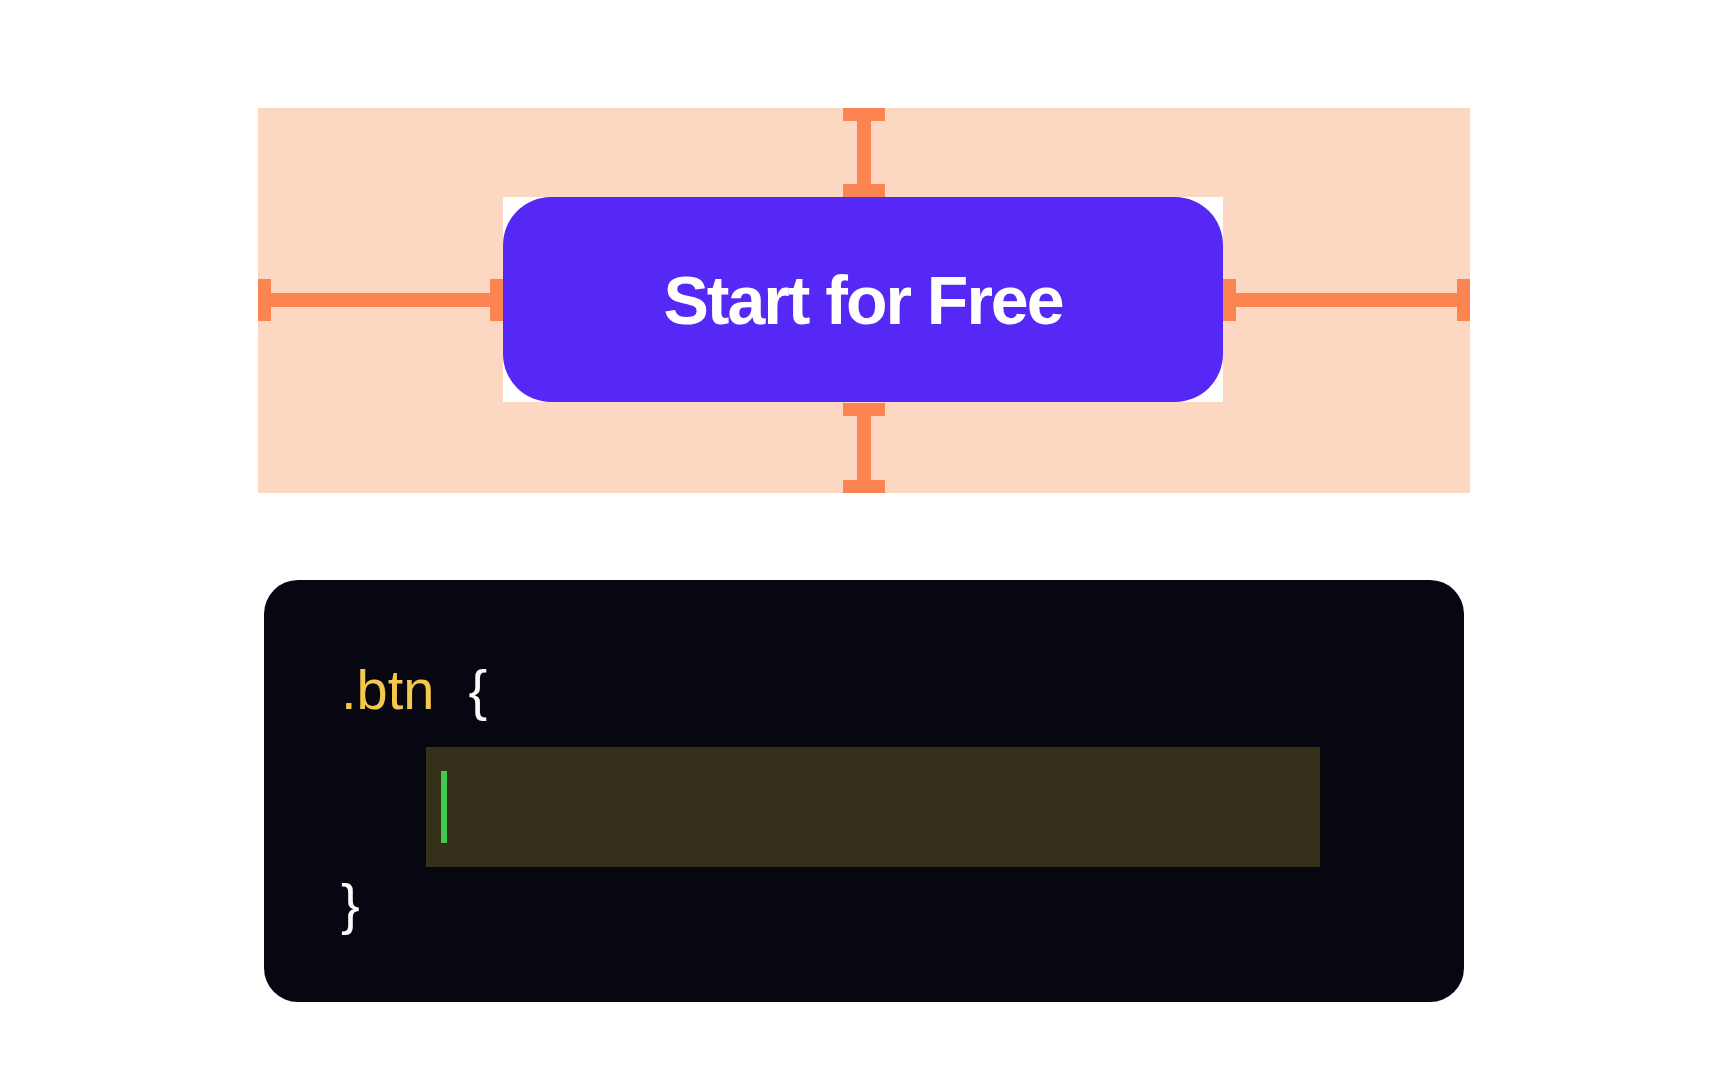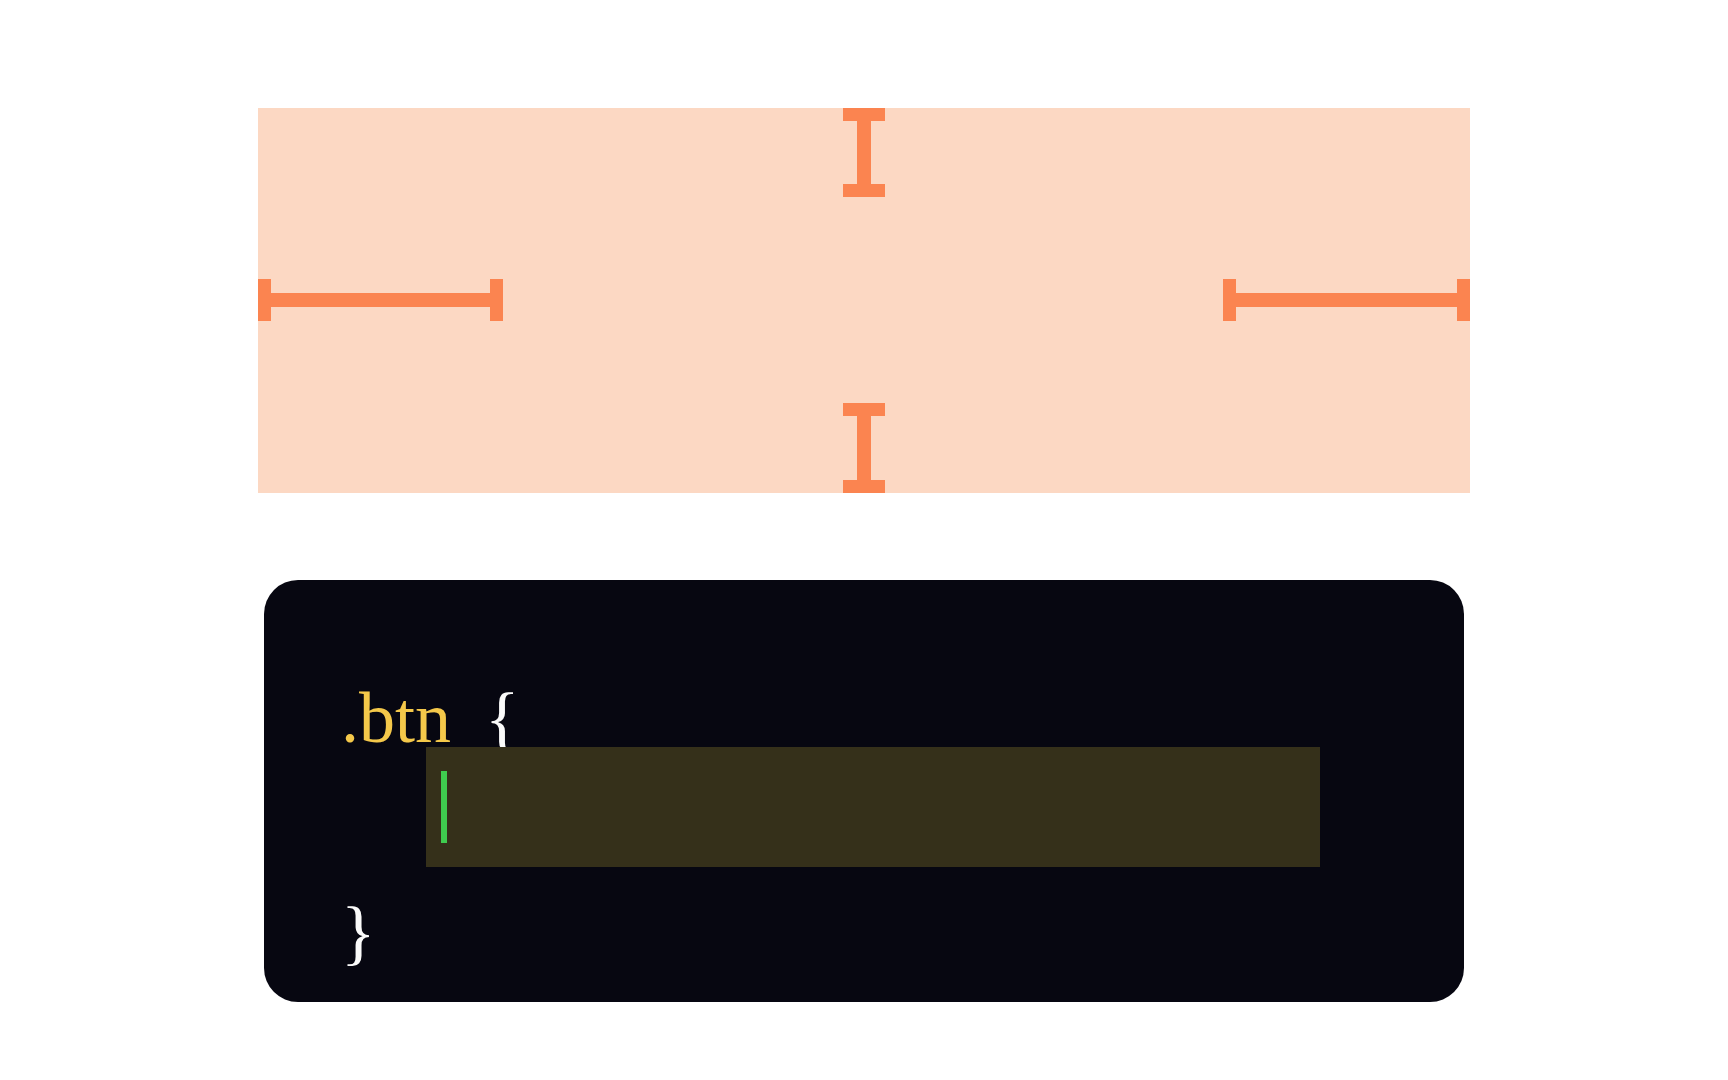--- a/index.html
+++ b/index.html
@@ -63,25 +63,24 @@
   .ibeam.right{left:1223px;width:247px;}
 
   
   .code-panel{
     position:absolute;left:264px;top:580px;width:1200px;height:422px;
     background:var(--editor-bg);
     border-radius:34px;
   }
   .code-line{
     position:absolute;
-    font-family:Liberation Serif, serif;
-    font-size:72px;line-height:56px;
+    font-family:Liberation Sans, sans-serif;
+    font-size:56px;line-height:56px;
     color:var(--brace-color);
     white-space:pre;
-    margin-top:28px;
   }
   .code-line .selector{color:var(--selector-color);}
   .code-line .brace{color:var(--brace-color);margin-left:34px;}
   .code-line.rule-open{left:341px;top:662px;}
   .code-line.rule-close{left:341px;top:876px;}
   .input-highlight{
     position:absolute;left:426px;top:747px;width:894px;height:120px;
     background:var(--input-highlight);
     cursor:text;
   }
@@ -91,20 +90,23 @@
   }
 </style>
 </head>
 <body>
 
 <div class="stage">
 
   <section class="margin-surface">
   </section>
 
+  <div class="button-box">
+    <button class="cta-button">Start for Free</button>
+  </div>
 
   <div class="ibeam v top">
     <div class="cap a"></div>
     <div class="stem"></div>
     <div class="cap b"></div>
   </div>
   <div class="ibeam v bottom">
     <div class="cap a"></div>
     <div class="stem"></div>
     <div class="cap b"></div>

